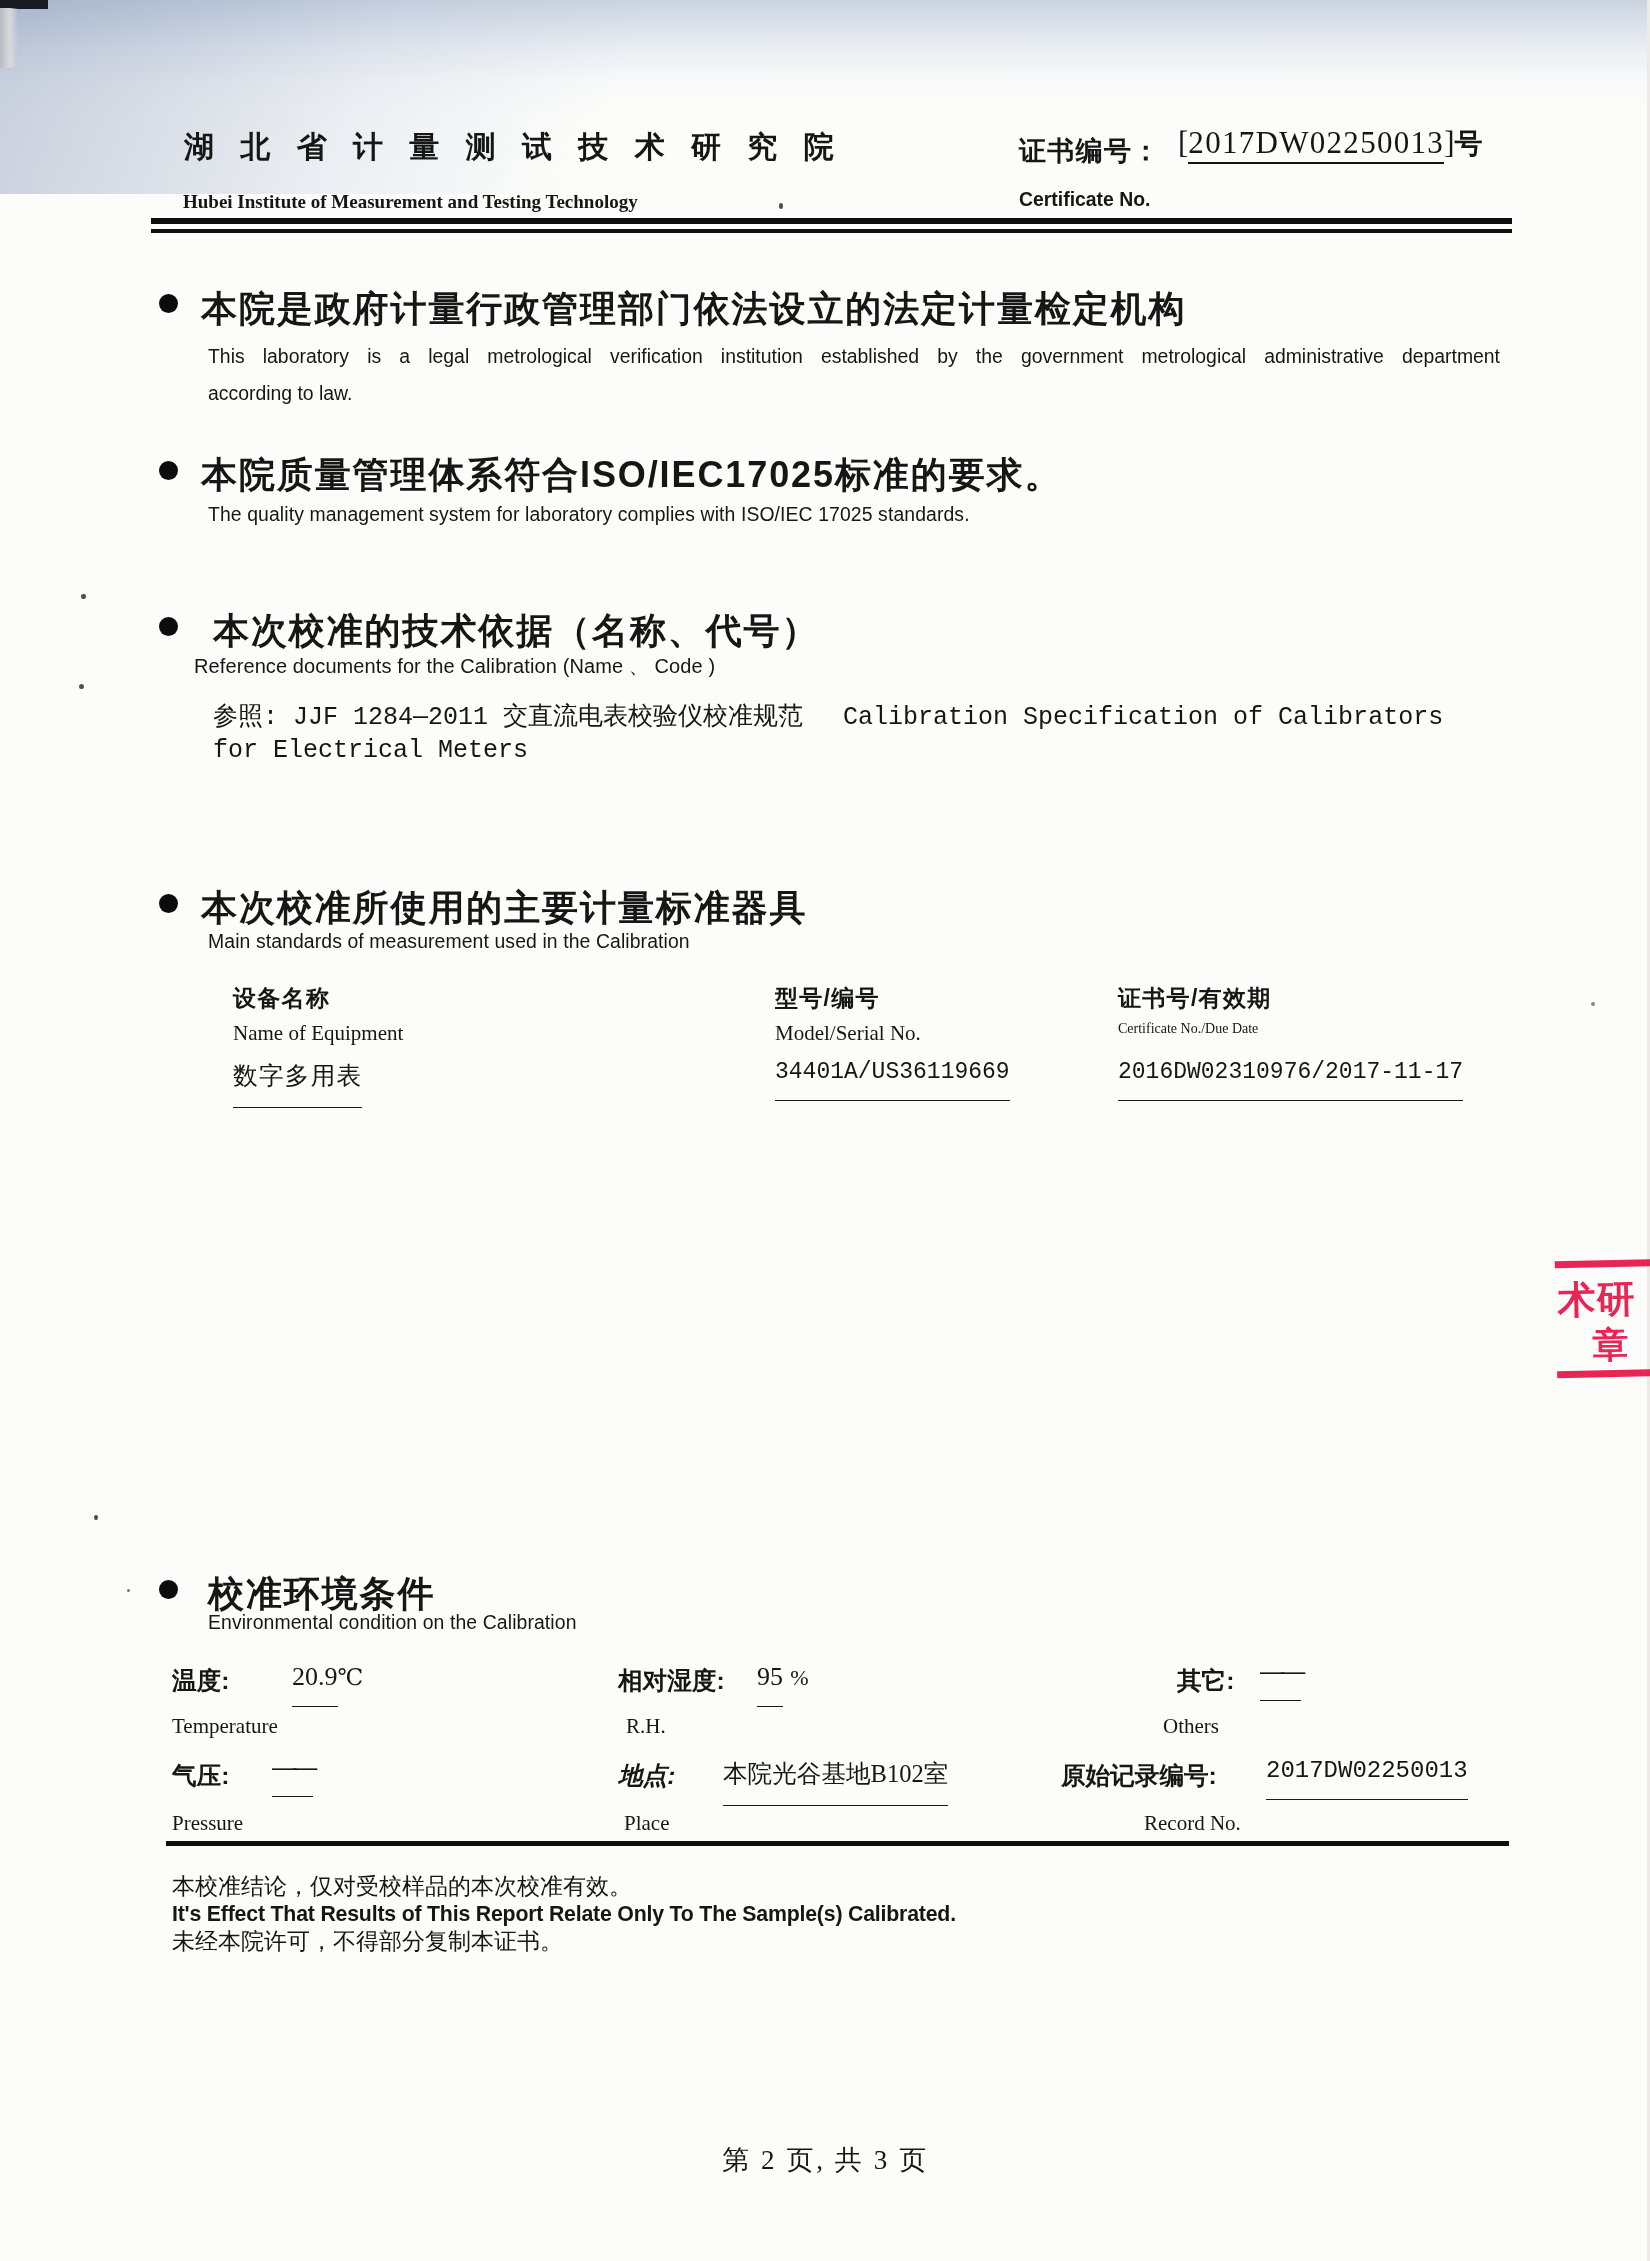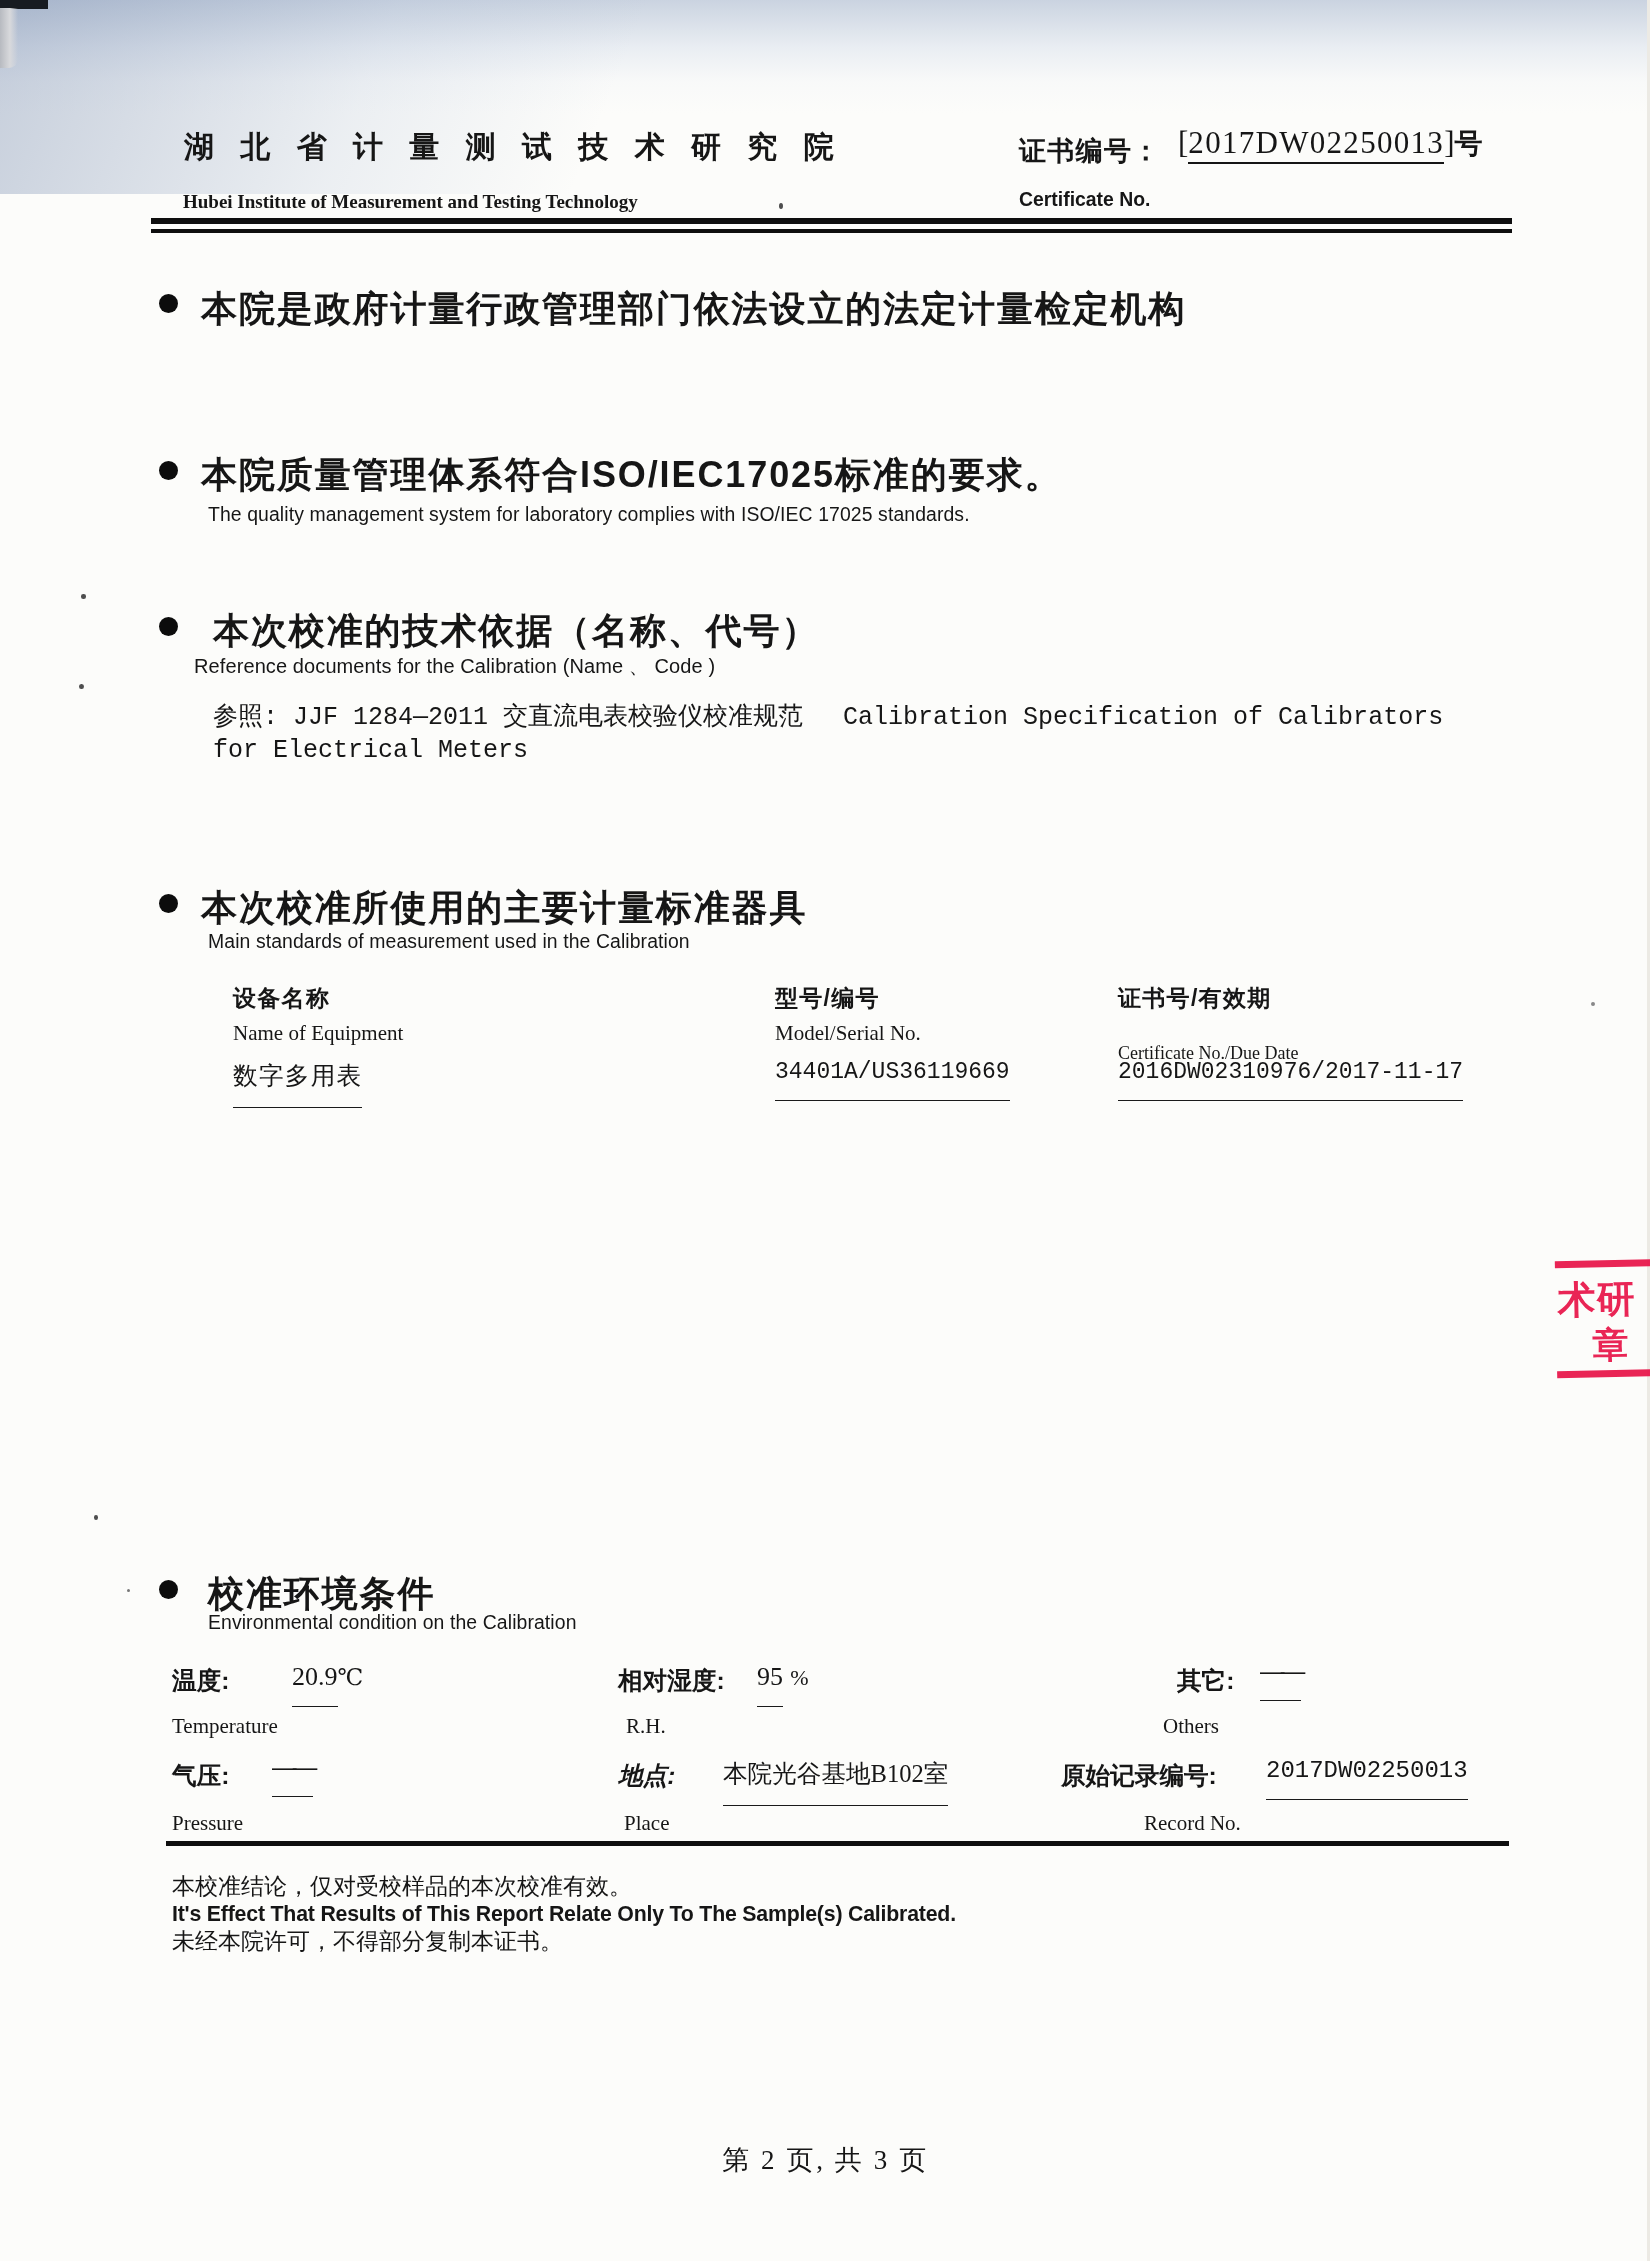--- a/index.html
+++ b/index.html
@@ -61,20 +61,24 @@
   <div class="abs" style="left:1178px;top:125px;font-size:31px;">
     <span class="serif">[</span><span class="serif" style="border-bottom:2.6px solid #151515;padding-bottom:1.9px;letter-spacing:1.3px;">2017DW02250013</span><span class="serif">]</span><span class="cnb" style="font-size:28px;">号</span>
   </div>
   <div class="abs" style="left:1019px;top:188px;font-size:19.4px;font-weight:600;">Certificate No.</div>
 
   <div class="rule" style="left:151px;top:218px;width:1361px;height:5.8px;"></div>
   <div class="rule" style="left:151px;top:229px;width:1361px;height:3.9px;"></div>
 
   <div class="bullet" style="left:159px;top:294px;"></div>
   <div class="abs cnb sec-title" style="left:201px;top:285px;">本院是政府计量行政管理部门依法设立的法定计量检定机构</div>
+  <div class="para" style="left:208px;top:338px;">
+    <span class="jline">This laboratory is a legal metrological verification institution established by the government metrological administrative department</span>
+    <span style="display:block;">according to law.</span>
+  </div>
 
   <div class="bullet" style="left:159px;top:461px;"></div>
   <div class="abs cnb sec-title" style="left:201px;top:451px;">本院质量管理体系符合ISO/IEC17025标准的要求。</div>
   <div class="abs sec-en" style="left:208px;top:503px;">The quality management system for laboratory complies with ISO/IEC 17025 standards.</div>
 
   <div class="bullet" style="left:159px;top:617px;"></div>
   <div class="abs cnb sec-title" style="left:213px;top:607px;">本次校准的技术依据（名称、代号）</div>
   <div class="abs sec-en" style="left:194px;top:653px;font-size:20px;">Reference documents for the Calibration (Name 、 Code )</div>
   <div class="abs mono" style="left:213px;top:699px;font-size:25px;">参照: JJF 1284—2011 交直流电表校验仪校准规范　 Calibration Specification of Calibrators</div>
   <div class="abs mono" style="left:213px;top:736px;font-size:25px;">for Electrical Meters</div>
@@ -87,21 +91,21 @@
 
     <div class="abs cnb" style="left:233px;top:983px;font-size:23px;letter-spacing:1.3px;">设备名称</div>
     <div class="abs serif" style="left:233px;top:1021px;font-size:21px;">Name of Equipment</div>
     <div class="abs serif u" style="left:233px;top:1059px;font-size:24.6px;letter-spacing:1.3px;">数字多用表</div>
 
     <div class="abs cnb" style="left:775px;top:983px;font-size:23px;letter-spacing:1.3px;">型号/编号</div>
     <div class="abs serif" style="left:775px;top:1021px;font-size:21px;">Model/Serial No.</div>
     <div class="abs mono u" style="left:775px;top:1059px;font-size:23px;">34401A/US36119669</div>
 
     <div class="abs cnb" style="left:1118px;top:983px;font-size:23px;letter-spacing:1.3px;">证书号/有效期</div>
-    <div class="abs serif" style="left:1118px;top:1043px;font-size:18px;">Certificate No./Due Date</div>
+    <div class="abs serif" style="left:1118px;top:1021px;font-size:14px;">Certificate No./Due Date</div>
     <div class="abs mono u" style="left:1118px;top:1059px;font-size:23px;">2016DW02310976/2017-11-17</div>
   </div>
 
   <div class="stamp" style="color: rgb(232, 19, 72); border-top-color: rgb(232, 19, 72); border-bottom-color: rgb(232, 19, 72);">
     <div class="stamp-r1">术研</div>
     <div class="stamp-r2">章</div>
   </div>
 
   <div class="bullet" style="left:159px;top:1580px;"></div>
   <div class="abs cnb sec-title" style="left:208px;top:1570px;">校准环境条件</div>

